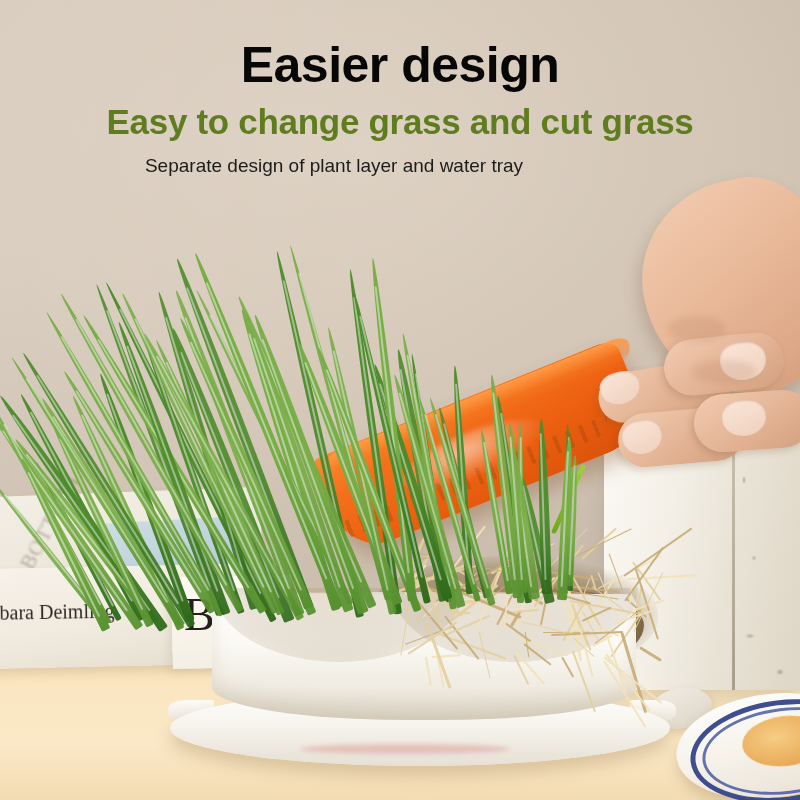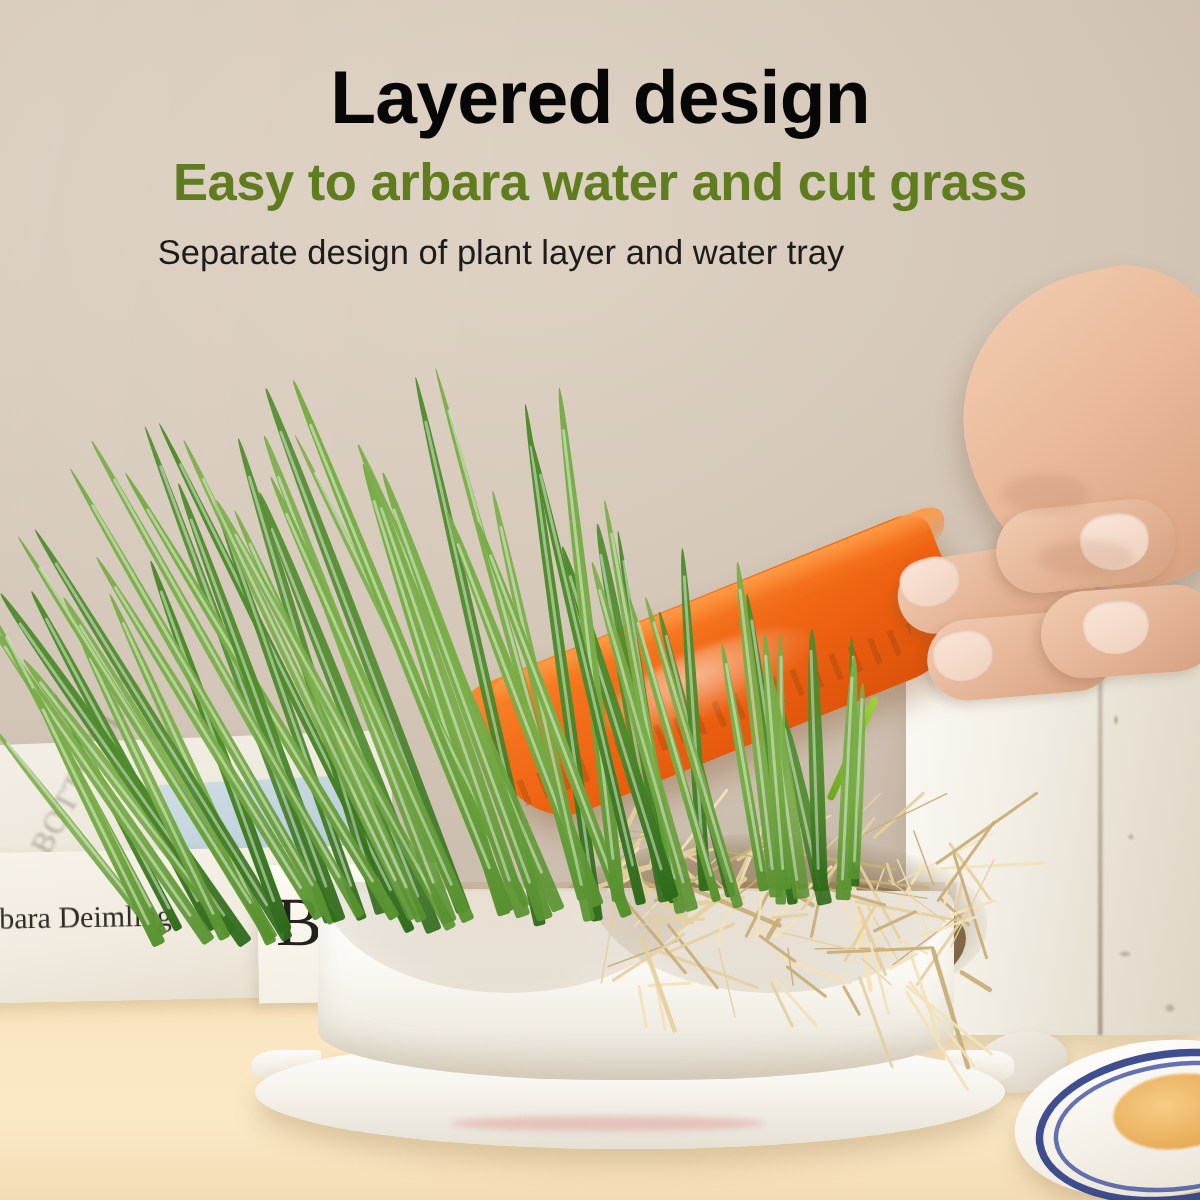--- a/index.html
+++ b/index.html
@@ -242,21 +242,21 @@
   .title{
     position:absolute;left:0;top:40px;width:800px;text-align:center;
     font-size:50px;font-weight:bold;color:#070707;letter-spacing:-.5px;line-height:1;
   }
   .subtitle{
     position:absolute;left:0;top:104px;width:800px;text-align:center;
     font-size:35px;font-weight:bold;color:#5f7d1f;letter-spacing:-.3px;line-height:1;
   }
   .body1{
     position:absolute;left:0;top:154px;width:668px;text-align:center;
-    font-size:23px;color:#1d1c1a;line-height:1.25;
+    font-size:19px;color:#1d1c1a;line-height:1.25;
   }
   .body2{
     position:absolute;left:0;top:188px;width:800px;text-align:center;
     font-size:23px;color:#1d1c1a;line-height:1.25;
   }
 </style>
 </head>
 <body>
 
 <div id="stage">
@@ -504,17 +504,17 @@
     <div class="finger" style="left:92px;top:166px;width:120px;height:56px;transform:rotate(-6deg);"></div>
     <div class="nail" style="left:148px;top:172px;width:46px;height:38px;transform:rotate(-6deg);"></div>
 
     <div class="finger" style="left:122px;top:222px;width:118px;height:58px;transform:rotate(-4deg);"></div>
     <div class="nail" style="left:150px;top:230px;width:44px;height:36px;transform:rotate(-5deg);"></div>
 
     <div class="knuckle" style="left:96px;top:146px;width:58px;height:26px;"></div>
     <div class="knuckle" style="left:120px;top:190px;width:64px;height:24px;"></div>
   </div>
 
-  <div class="title">Layered design</div>
-  <div class="subtitle">Easy to arbara water and cut grass</div>
+  <div class="title">Easier design</div>
+  <div class="subtitle">Easy to change grass and cut grass</div>
   <div class="body1">Separate design of plant layer and water tray</div>
 
 </div>
 
 </body></html>

